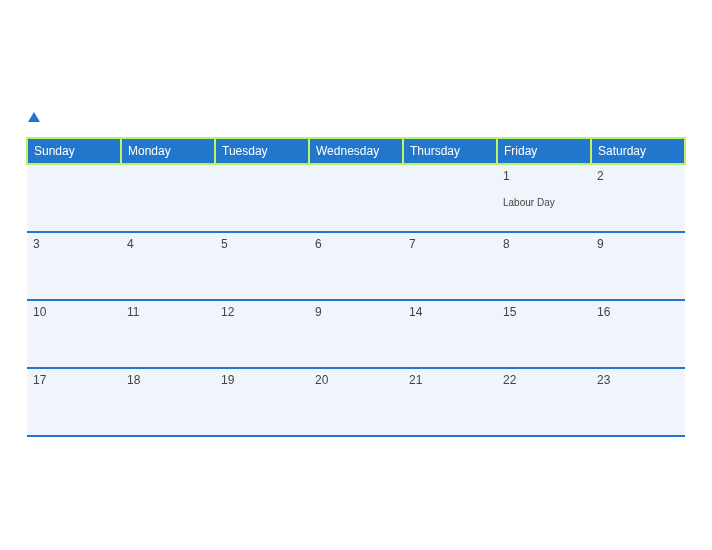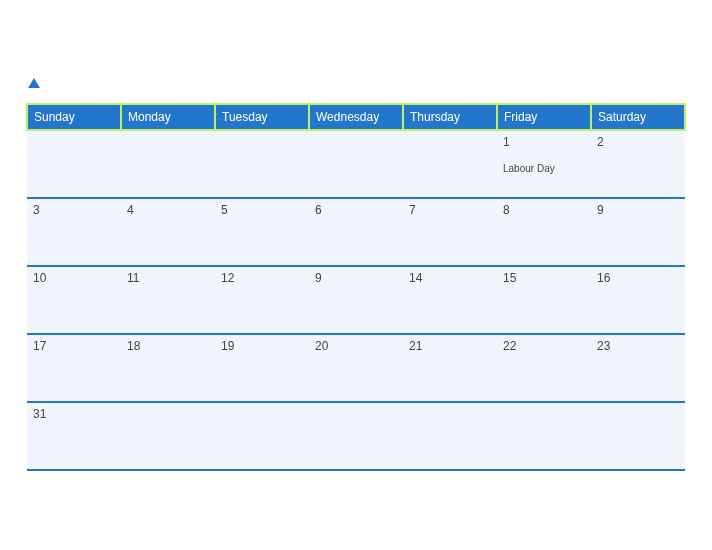--- a/index.html
+++ b/index.html
@@ -208,26 +208,15 @@
           <td>
             <span class="day-number">21</span>
           </td>
           <td>
             <span class="day-number">22</span>
           </td>
           <td>
             <span class="day-number">23</span>
           </td>
         </tr>
-        <tr>
-          <td>
-            <span class="day-number">31</span>
-          </td>
-          <td class="empty-cell"></td>
-          <td class="empty-cell"></td>
-          <td class="empty-cell"></td>
-          <td class="empty-cell"></td>
-          <td class="empty-cell"></td>
-          <td class="empty-cell"></td>
-        </tr>
       </tbody>
   </table>
 </div>
 
 </body></html>

